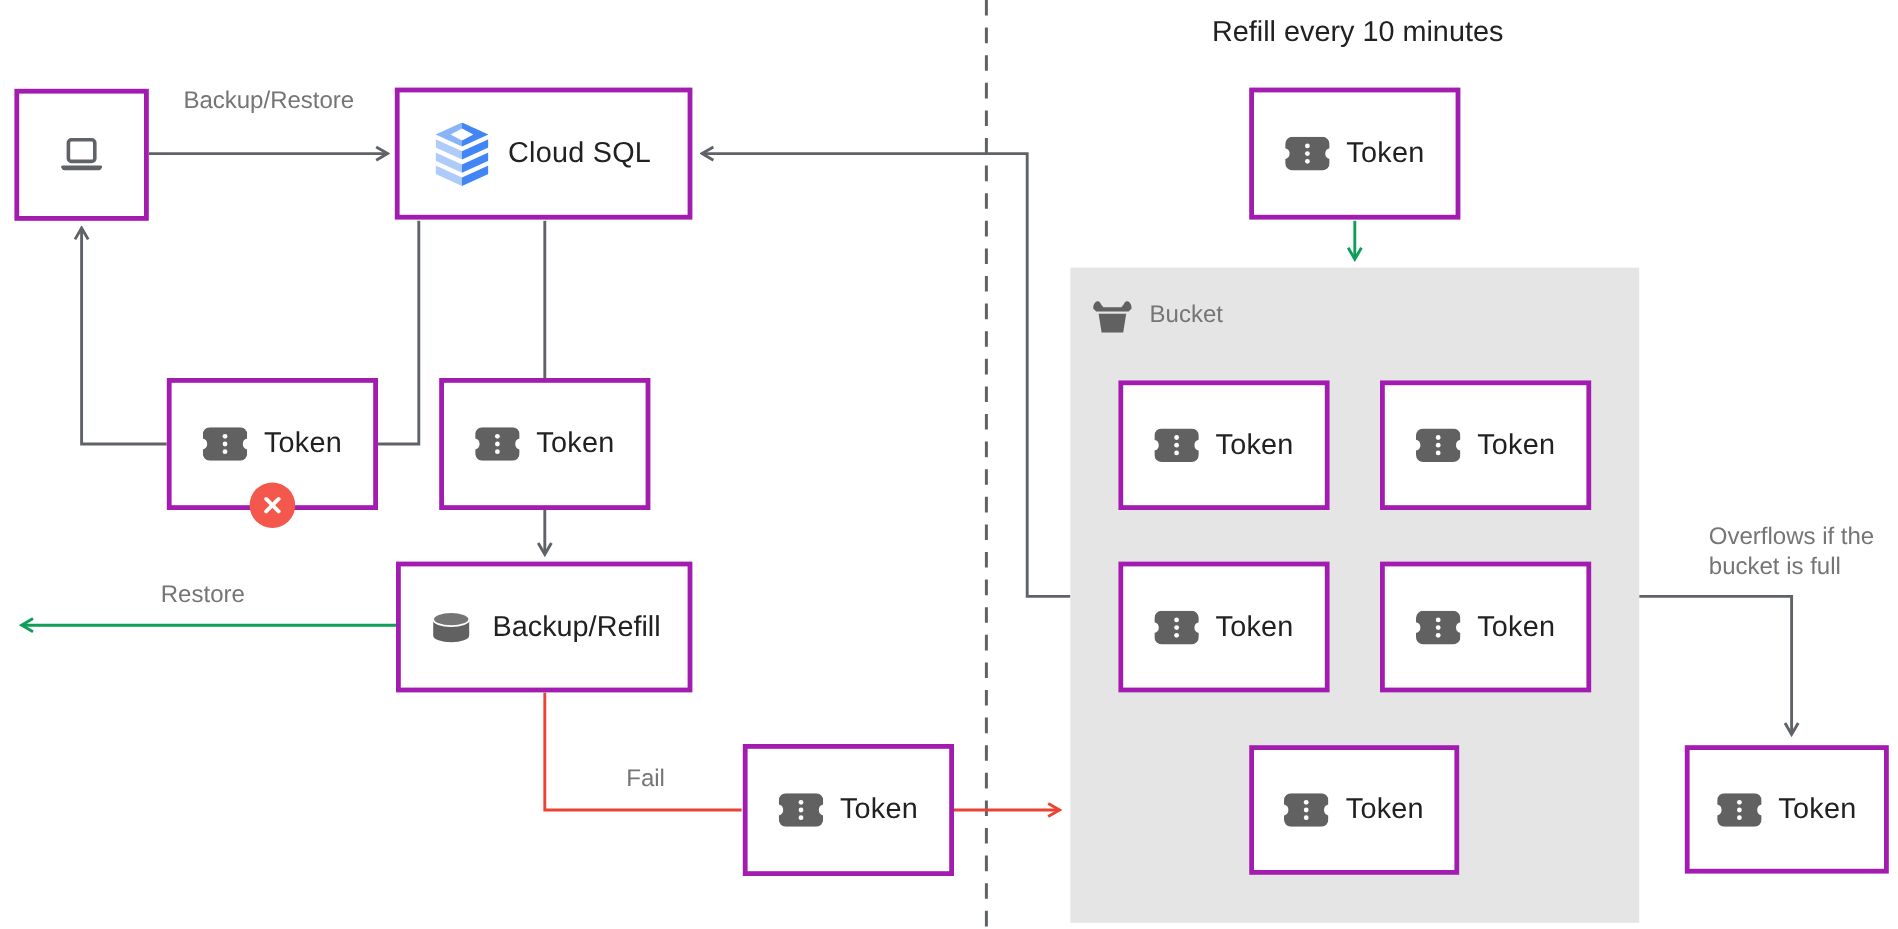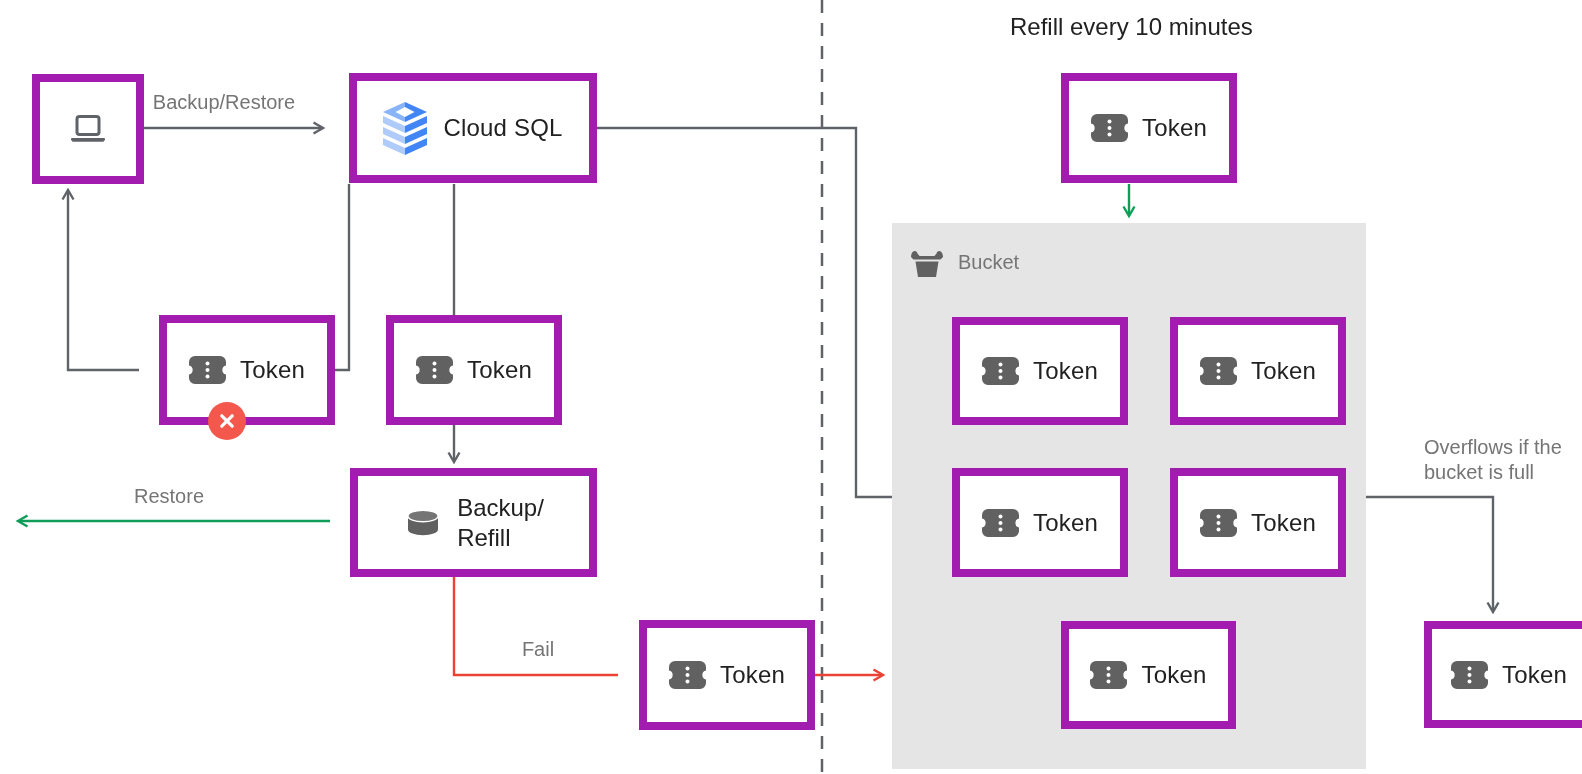--- a/index.html
+++ b/index.html
@@ -2,22 +2,22 @@
 <html><head>
 <meta charset="utf-8">
 <style>
   html,body{margin:0;padding:0;background:#fff;}
   .canvas{
     position:relative;width:1582px;height:774px;background:#fff;overflow:hidden;
     font-family:"Liberation Sans","DejaVu Sans",sans-serif;
   }
   svg.layer{position:absolute;left:0;top:0;}
   .box{
-    position:absolute;background:#fff;border:8px solid #a21caf;box-sizing:border-box;
-    display:flex;align-items:center;justify-content:center;gap:14px;z-index:2;margin-left:20px;
+    position:absolute;background:#fff;border:4px solid #a21caf;box-sizing:border-box;
+    display:flex;align-items:center;justify-content:center;gap:14px;z-index:2;
   }
   .box .node-label{font-size:24px;color:#212121;letter-spacing:0.2px;}
   .bucket-area{
     position:absolute;left:892px;top:223px;width:474px;height:546px;
     background:#e5e5e5;z-index:1;
   }
   .bucket-header{position:absolute;left:18px;top:24px;display:flex;align-items:center;gap:14px;}
   .bucket-header .hdr-label{font-size:20px;color:#757575;}
   .edge-label{position:absolute;color:#757575;font-size:20px;z-index:2;}
   .edge-label.center{text-align:center;}
@@ -25,21 +25,21 @@
     position:absolute;left:1010px;top:13px;width:380px;text-align:left;
     font-size:24px;font-weight:normal;color:#212121;z-index:2;
   }
   .overflow-label{position:absolute;left:1424px;top:435px;width:170px;color:#757575;
     font-size:20px;line-height:25px;z-index:2;}
   .overflow-label span{display:block;}
   .error-badge{
     position:absolute;left:208px;top:402px;width:38px;height:38px;border-radius:50%;
     background:#f4574c;display:flex;align-items:center;justify-content:center;z-index:3;
   }
-  .br-text{display:flex;flex-direction:column;align-items:flex-start;font-size:24px;
+  .br-text{display:flex;flex-direction:row;align-items:flex-start;font-size:24px;
     line-height:30px;color:#212121;}
 </style>
 </head>
 <body>
 
 <div class="canvas">
 
   <svg class="layer" width="1582" height="774" viewBox="0 0 1582 774">
     <defs>
       <marker id="m-gray" viewBox="0 0 14 14" refX="11" refY="7" markerWidth="14" markerHeight="14" orient="auto" markerUnits="userSpaceOnUse">
@@ -83,21 +83,21 @@
       <svg width="34" height="31" viewBox="0 0 34 31">
         <path d="M1,10 C1,4 6,2 7.5,6.5 L9.5,9 H24.5 L26.5,6.5 C28,2 33,4 33,10 L30.5,12.5 H3.5 Z" fill="#616161"></path>
         <path d="M5.5,14.5 H28.5 L26,30 H8 Z" fill="#616161"></path>
       </svg>
       <span class="hdr-label">Bucket</span>
     </div>
   </div>
 
   <div class="title">Refill every 10 minutes</div>
 
-  <div class="edge-label center" style="left:124px;top:91px;width:200px;">Backup/Restore</div>
+  <div class="edge-label center" style="left:124px;top:73px;width:200px;">Backup/Restore</div>
   <div class="edge-label center" style="left:89px;top:485px;width:160px;">Restore</div>
   <div class="edge-label center" style="left:498px;top:638px;width:80px;">Fail</div>
   <div class="overflow-label">
     <span>Overflows if the</span>
     <span>bucket is full</span>
   </div>
 
   <div class="box" style="left:12px;top:74px;width:112px;height:110px;">
     <svg width="40" height="29" viewBox="0 0 40 29">
       <rect x="9" y="1.5" width="22" height="18" rx="2.5" fill="none" stroke="#5f6368" stroke-width="3"></rect>

